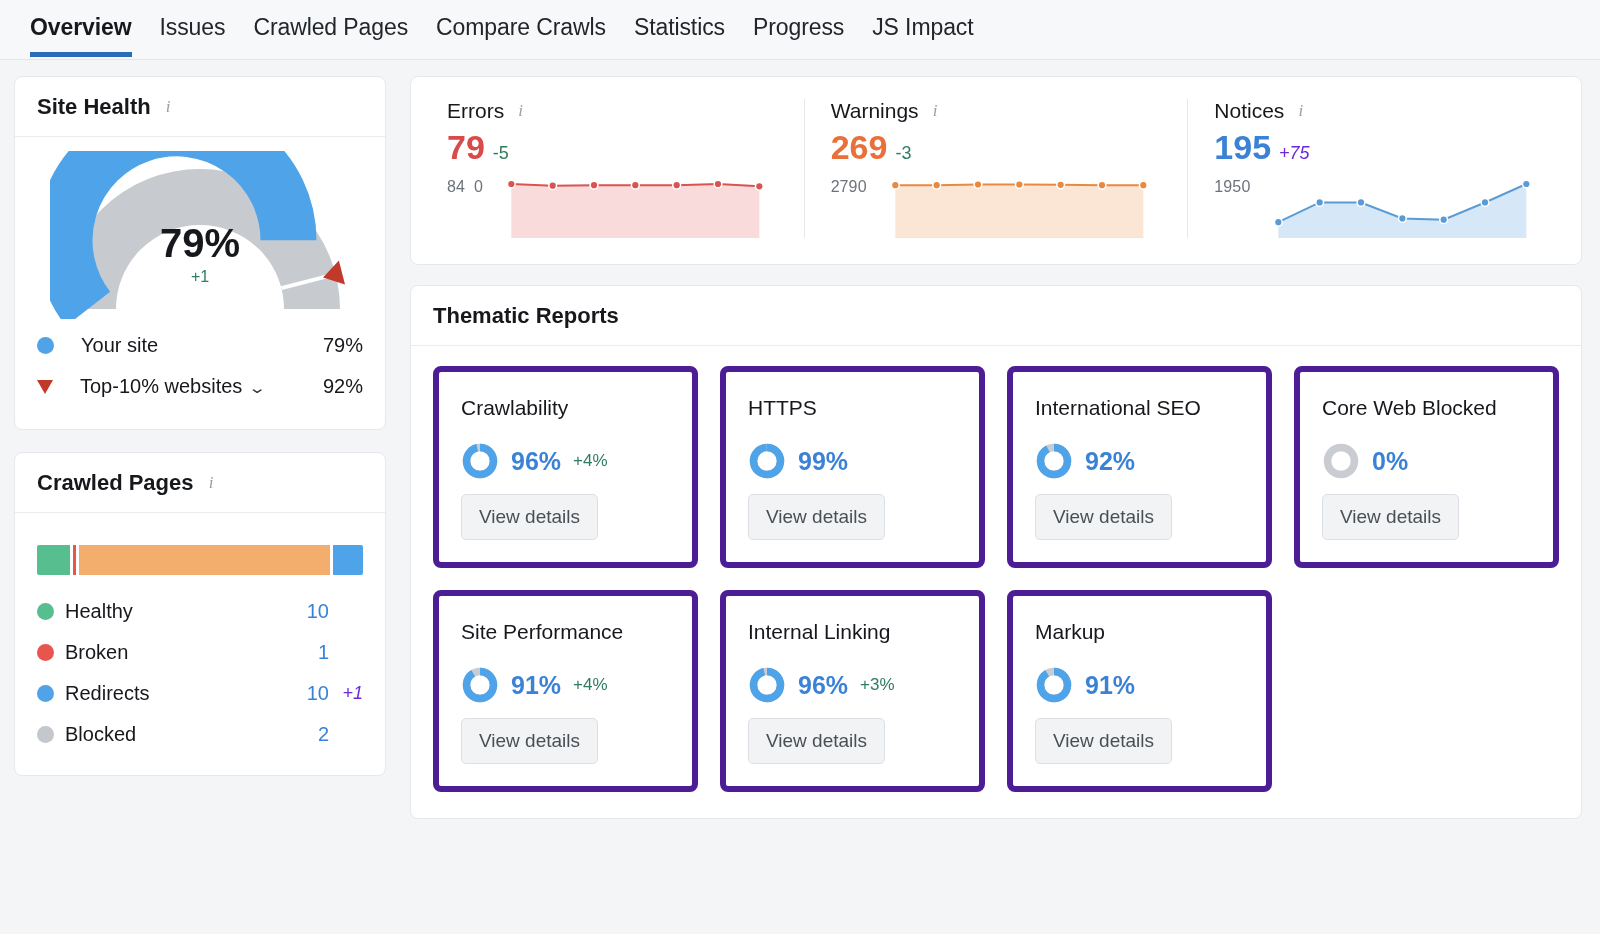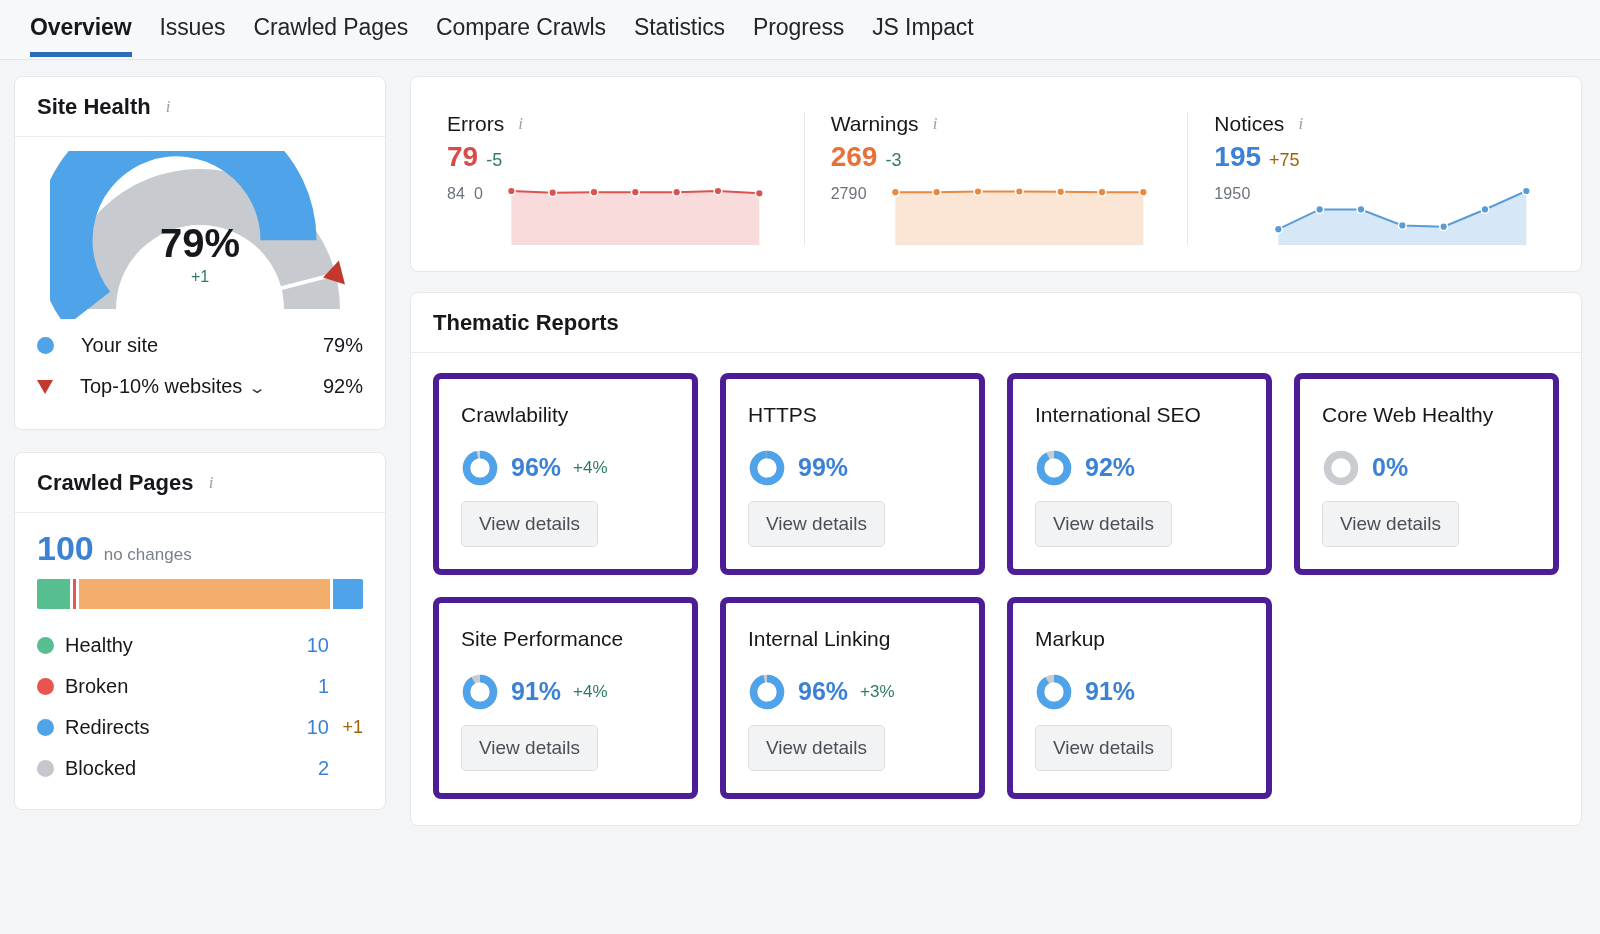--- a/index.html
+++ b/index.html
@@ -112,36 +112,36 @@
   }
   .cp-seg { height: 100%; }
   .cp-legend { margin-top: 16px; }
   .cp-legend-row {
     display: flex; align-items: center;
     font-size: 20px; padding: 9px 0; color: #16181c;
   }
   .cp-legend-row .lbl { flex: 1 1 auto; }
   .cp-legend-row .num { color: #3b82d6; min-width: 34px; text-align: right; }
   .cp-legend-row .delta { width: 34px; text-align: right; font-size: 18px; }
-  .delta-pos { color: #a16207; }
+  .delta-pos { color: #6d28d9; font-style: italic; }
   .delta-neg { color: #2f7d5e; }
 
   
   .stats {
     display: flex;
     padding: 22px 10px 26px 10px;
   }
   .stat {
-    flex: 1 1 0; padding: 0 26px; position: relative; margin-top: 13px;
+    flex: 1 1 0; padding: 0 26px; position: relative;
   }
   .stat + .stat { border-left: 1px solid #e6e8ec; }
   .stat-head { display: flex; align-items: center; gap: 9px; }
   .stat-name { font-size: 21px; color: #16181c; }
   .stat-value-row { display: flex; align-items: baseline; gap: 8px; margin-top: 6px; }
-  .stat-value { font-size: 28px; font-weight: bold; line-height: 1.1; }
+  .stat-value { font-size: 34px; font-weight: bold; line-height: 1.1; }
   .stat-delta { font-size: 18px; }
   .spark { margin-top: 12px; display: flex; align-items: flex-start; }
   .spark-axis {
     width: 46px; flex: 0 0 46px;
     display: flex; flex-direction: row; justify-content: space-between;
     height: 60px; text-align: right; padding-right: 10px;
     font-size: 16px; color: #6c737c;
   }
   .spark-svg { flex: 1 1 auto; }
 
@@ -230,24 +230,20 @@
           </div>
         </div>
     </div>
 
     <div class="card">
       <div class="card-head">
         <span class="card-title">Crawled Pages</span>
         <span class="info-icon">i</span>
       </div>
       <div class="cp-body">
-        <div class="cp-total-row">
-          <span class="cp-total">100</span>
-          <span class="cp-nochange">no changes</span>
-        </div>
         <div class="cp-bar" id="cp-bar">
             <div class="cp-seg" style="background: rgb(86, 190, 143); flex: 0 0 10%;"></div>
             <div class="cp-seg" style="background: rgb(232, 85, 78); flex: 0 0 1%;"></div>
             <div class="cp-seg" style="background: rgb(243, 174, 109); flex: 0 0 77%;"></div>
             <div class="cp-seg" style="background: rgb(79, 163, 232); flex: 0 0 10%;"></div>
           </div>
         <div class="cp-legend" id="cp-legend">
             <div class="cp-legend-row">
               <span class="dot" style="background: rgb(86, 190, 143);"></span>
               <span class="lbl">Healthy</span>
@@ -426,21 +422,21 @@
                 <svg width="38" height="38" viewBox="0 0 38 38">
                   <circle cx="19" cy="19" r="13.5" fill="none" stroke="#C9CCD1" stroke-width="7.5"></circle>
                   <circle cx="19" cy="19" r="13.5" fill="none" stroke="#4FA3E8" stroke-width="7.5" stroke-dasharray="78.03716151517045 84.82300164692441" transform="rotate(-90 19 19)"></circle>
                 </svg>
                 <span class="tr-pct">92%</span>
                 <span class="tr-delta"></span>
               </div>
               <button class="tr-btn">View details</button>
             </div>
             <div class="tr-card">
-              <div class="tr-name">Core Web Healthy</div>
+              <div class="tr-name">Core Web Blocked</div>
               <div class="tr-score-row">
                 <svg width="38" height="38" viewBox="0 0 38 38">
                   <circle cx="19" cy="19" r="13.5" fill="none" stroke="#C9CCD1" stroke-width="7.5"></circle>
                 </svg>
                 <span class="tr-pct">0%</span>
                 <span class="tr-delta"></span>
               </div>
               <button class="tr-btn">View details</button>
             </div>
             <div class="tr-card">

